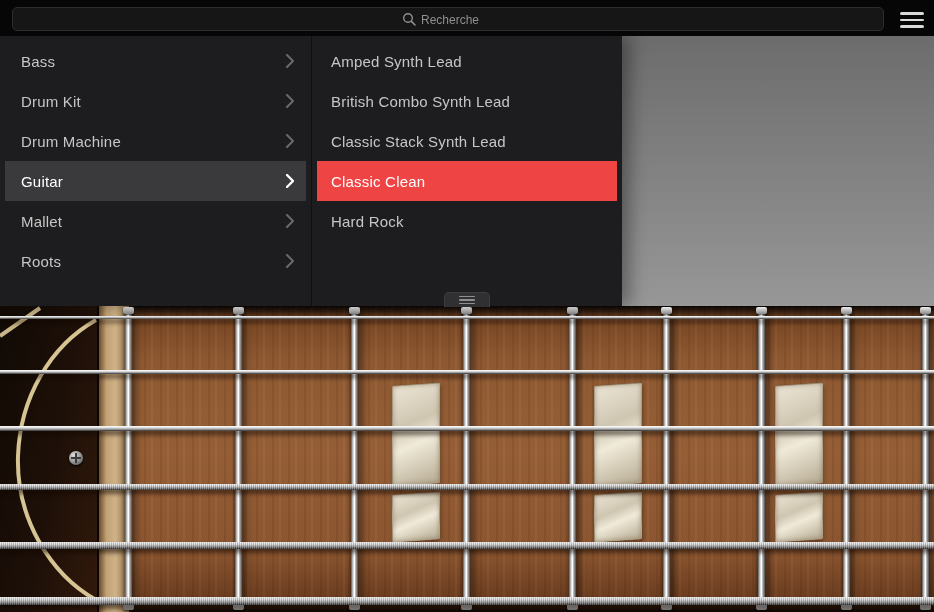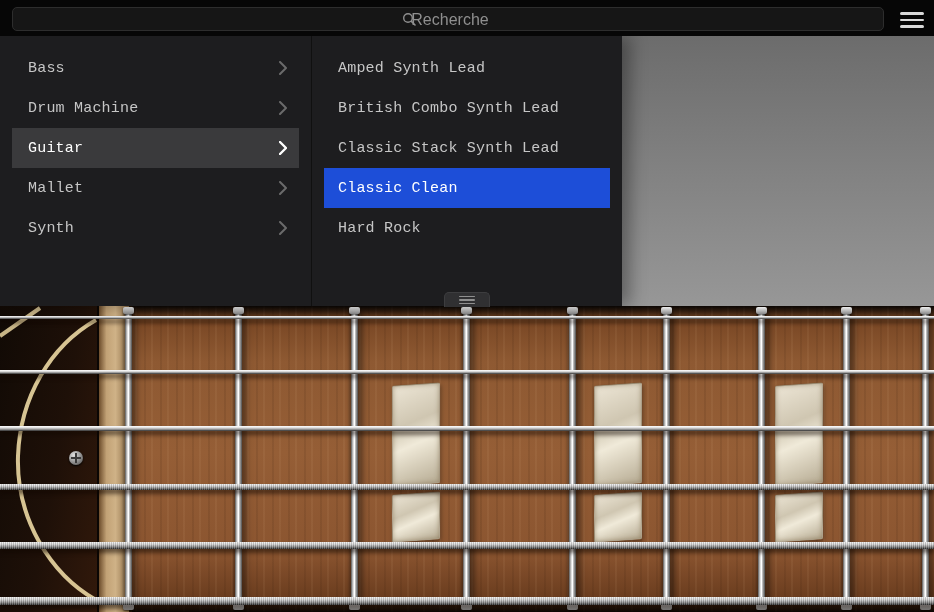--- a/index.html
+++ b/index.html
@@ -4,43 +4,43 @@
 <style>
   html,body{margin:0;padding:0;background:#000;}
   .app{position:relative;width:934px;height:612px;overflow:hidden;background:#000;
        font-family:"Liberation Sans",sans-serif;-webkit-font-smoothing:antialiased;}
 
   
   .topbar{position:absolute;top:0;left:0;right:0;height:36px;background:#060606;z-index:40;}
   .search{position:absolute;left:12px;right:50px;top:7px;height:22px;background:#161616;
           border:1px solid #2d2d2d;border-radius:5px;}
   .search input{width:100%;height:100%;background:transparent;border:none;outline:none;
-          color:#ddd;font-size:16px;text-align:center;font-family:"Liberation Sans",sans-serif;}
+          color:#ddd;font-size:12px;text-align:center;font-family:"Liberation Sans",sans-serif;}
   .search input::placeholder{color:#8f8f8f;}
   .search-icon{position:absolute;left:calc(50% - 46px);top:4px;width:14px;height:14px;pointer-events:none;}
   .hamburger{position:absolute;right:10px;top:12px;width:24px;display:flex;flex-direction:column;gap:4px;cursor:pointer;}
   .hamburger span{display:block;height:2.5px;background:#d9d9d9;border-radius:1.5px;}
 
   
   .backdrop{position:absolute;top:36px;left:622px;right:0;height:270px;
             background:linear-gradient(180deg,#6c6c6c 0%,#868686 60%,#979797 100%);z-index:10;}
 
   
   .browser{position:absolute;top:36px;left:0;width:622px;height:270px;background:#1d1d1f;z-index:20;
            box-shadow:8px 0 16px rgba(0,0,0,.35);}
   .cols{display:flex;height:270px;overflow:hidden;}
-  ul.col{list-style:none;margin:0;padding:12px;width:311px;box-sizing:border-box;font-family:Liberation Mono, monospace;}
+  ul.col{list-style:none;margin:0;padding:5px;width:311px;box-sizing:border-box;}
   ul.col.presets{border-left:1px solid #101010;}
   li.row{height:40px;display:flex;align-items:center;justify-content:space-between;
          padding:0 12px 0 16px;color:#c6c6c6;font-size:15px;letter-spacing:.2px;cursor:pointer;}
   li.row .label{pointer-events:none;}
   li.row.selected-cat{background:#3a3a3c;color:#fff;gap:17px;}
   li.row.selected-cat .chev{color:#fff;}
   li.row.preset{padding-left:14px;}
-  li.row.selected-preset{background:#1d4ed8;color:#fff;align-items:center;}
+  li.row.selected-preset{background:#ef4444;color:#fff;align-items:center;}
   .chev{color:#6b6b6b;display:flex;align-items:center;}
   .pull-tab{position:absolute;left:444px;top:256px;width:44px;height:14px;background:#303032;
             border:1px solid #3d3d3f;border-bottom:none;border-radius:5px 5px 0 0;cursor:grab;
             display:flex;flex-direction:column;align-items:center;justify-content:center;gap:2px;}
   .pull-tab i{display:block;width:16px;height:1.5px;background:#8f8f8f;border-radius:1px;}
 
   
   .fretboard{position:absolute;top:306px;left:0;width:934px;height:306px;z-index:15;overflow:hidden;
       background:linear-gradient(180deg,#4e2e18 0%,#7b4926 6%,#8e5932 18%,#955e36 48%,#8b5530 80%,#6b3d1f 95%,#46270f 100%);}
   .grain{position:absolute;inset:0;
@@ -105,20 +105,28 @@
       <ul class="col categories">
         <li class="row">
           <span class="label">Bass</span>
           <span class="chev">
             <svg width="8" height="14" viewBox="0 0 8 14">
                 <path d="M1 1 L7 7 L1 13" fill="none" stroke="currentColor" stroke-width="2" stroke-linecap="round" stroke-linejoin="round"></path>
               </svg>
           </span>
         </li>
         <li class="row">
+          <span class="label">Drum Kit</span>
+          <span class="chev">
+            <svg width="8" height="14" viewBox="0 0 8 14">
+                <path d="M1 1 L7 7 L1 13" fill="none" stroke="currentColor" stroke-width="2" stroke-linecap="round" stroke-linejoin="round"></path>
+              </svg>
+          </span>
+        </li>
+        <li class="row">
           <span class="label">Drum Machine</span>
           <span class="chev">
             <svg width="8" height="14" viewBox="0 0 8 14">
                 <path d="M1 1 L7 7 L1 13" fill="none" stroke="currentColor" stroke-width="2" stroke-linecap="round" stroke-linejoin="round"></path>
               </svg>
           </span>
         </li>
         <li class="row selected-cat">
           <span class="label">Guitar</span>
           <span class="chev">
@@ -129,21 +137,21 @@
         </li>
         <li class="row">
           <span class="label">Mallet</span>
           <span class="chev">
             <svg width="8" height="14" viewBox="0 0 8 14">
                 <path d="M1 1 L7 7 L1 13" fill="none" stroke="currentColor" stroke-width="2" stroke-linecap="round" stroke-linejoin="round"></path>
               </svg>
           </span>
         </li>
         <li class="row">
-          <span class="label">Synth</span>
+          <span class="label">Roots</span>
           <span class="chev">
             <svg width="8" height="14" viewBox="0 0 8 14">
                 <path d="M1 1 L7 7 L1 13" fill="none" stroke="currentColor" stroke-width="2" stroke-linecap="round" stroke-linejoin="round"></path>
               </svg>
           </span>
         </li>
       </ul>
 
       <ul class="col presets">
         <li class="row preset">

